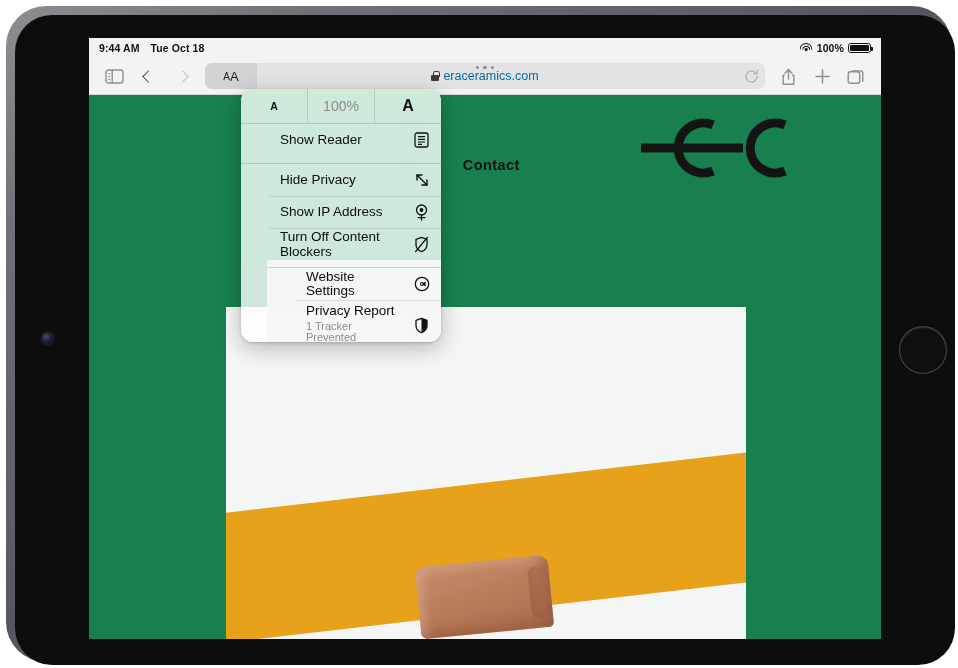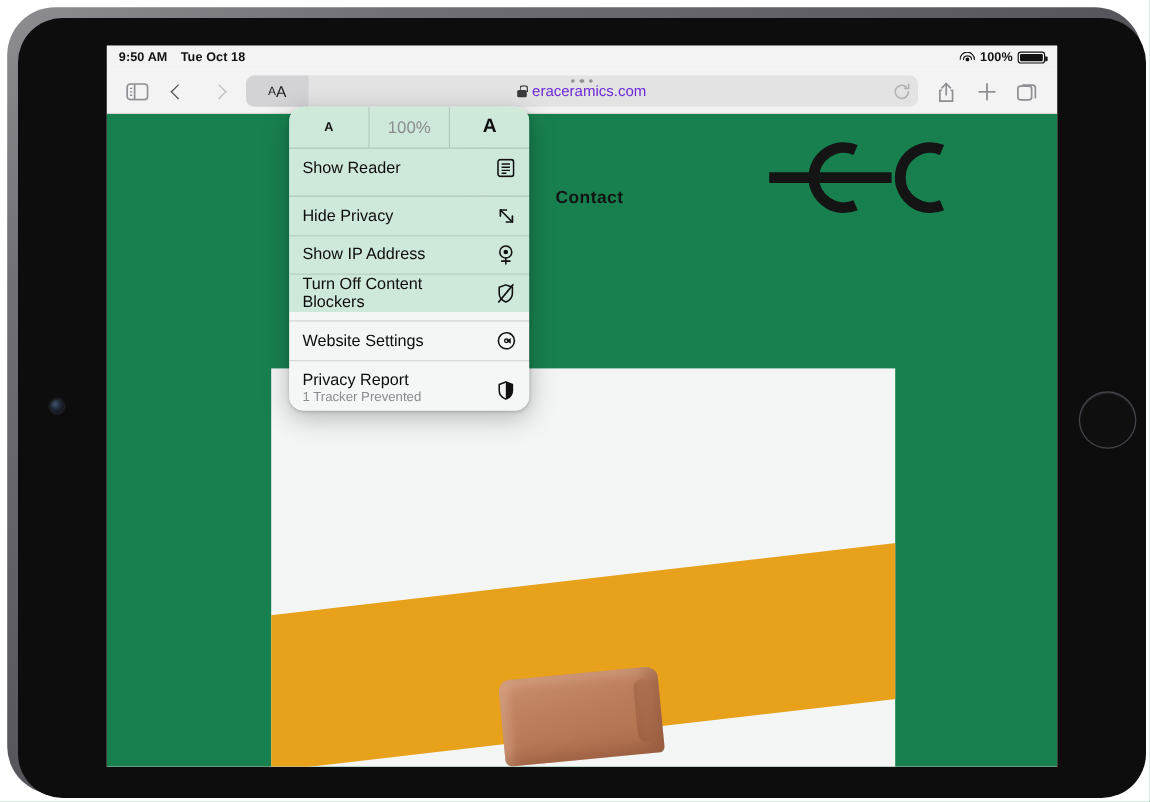--- a/index.html
+++ b/index.html
@@ -95,21 +95,21 @@
   }
   #aa-btn {
     position:absolute; left:0; top:0; height:26px; width:52px;
     display:flex; align-items:center; justify-content:center;
     background:#d3d3d5; border-radius:7px 0 0 7px;
     font-size:13px; color:#1b1b1b; font-weight:500;
   }
   #aa-btn .small { font-size:10px; }
   #url-center {
     flex:1; display:flex; align-items:center; justify-content:center; gap:4px;
-    font-size:12.5px; color:#6d28d9;
+    font-size:12.5px; color:#0369a1;
   }
   #lock { width:8px; height:10px; position:relative; flex:none; }
   #lock::before { content:""; position:absolute; left:0; bottom:0; width:8px; height:6px; background:#3a3a3c; border-radius:1.3px; }
   #lock::after { content:""; position:absolute; left:1.8px; top:0; width:4.4px; height:5px; border:1.4px solid #3a3a3c; border-bottom:none; border-radius:2.4px 2.4px 0 0; }
   #reload-btn { position:absolute; right:4px; top:3px; width:20px; height:20px; display:flex; align-items:center; justify-content:center; }
   #dots { position:absolute; left:50%; top:3px; transform:translateX(-50%); display:flex; gap:4px; }
   #dots span { width:3.4px; height:3.4px; border-radius:50%; background:#8e8e93; }
 
   
   #page { position:absolute; left:0; top:57px; width:792px; height:544px; background:#18804f; }
@@ -132,30 +132,30 @@
   
   #popover {
     position:absolute; left:152px; top:51px; width:200px;
     border-radius:12px; overflow:hidden;
     box-shadow:0 6px 22px rgba(0,0,0,.26), 0 1px 3px rgba(0,0,0,.18);
     font-size:13.5px; color:#0c0c0c;
     background:rgba(255,255,255,.80);
   }
   
   #popover .tint-green { background:rgba(206,233,216,.96); }
-  #popover .tint-light { background:rgba(245,246,246,.97); }
+  #popover .tint-light { background:rgba(245,246,246,.97);margin-left:26px; }
 
   #segmented { display:flex; height:34px; }
   .seg { flex:1; display:flex; align-items:center; justify-content:center; }
   .seg + .seg { border-left:.5px solid rgba(0,0,0,.13); }
   .seg.small-a { font-size:10.5px; font-weight:600; color:#101010; }
   .seg.big-a { font-size:16px; font-weight:600; color:#101010; }
   .seg.pct { font-size:14px; color:#8c8c90; }
 
-  .grp { border-top:.5px solid rgba(0,0,0,.14); }
+  .grp { border-top:.5px solid rgba(0,0,0,.14);padding-left:28px; }
   .mrow {
     height:32px; display:flex; align-items:center;
     padding:0 11px; gap:8px;
   }
   .mrow.tall { height:42px; align-items:center; padding-top:5px; }
   .mrow + .mrow { border-top:.5px solid rgba(0,0,0,.11); }
   .mlabel { flex:1; line-height:1.05; }
   .msub { font-size:11px; color:#8b8b90; margin-top:2px; }
   .micon { width:17px; height:17px; flex:none; display:flex; align-items:center; justify-content:center; }
   .spacer { height:7px; background:rgba(0,0,0,.035); }
@@ -165,21 +165,21 @@
 
 <div id="device">
   <div id="bezel"></div>
   <div id="camera"></div>
   <div id="home"></div>
 
   <div id="screen">
 
     <div id="statusbar">
       <div id="sb-left">
-        <span>9:50 AM</span>
+        <span>9:44 AM</span>
         <span>Tue Oct 18</span>
       </div>
       <div id="sb-right">
         <span class="wifi-ico">
             <i class="a"></i>
             <i class="b"></i>
             <i class="c"></i>
           </span>
         <span>100%</span>
         <span class="batt">

